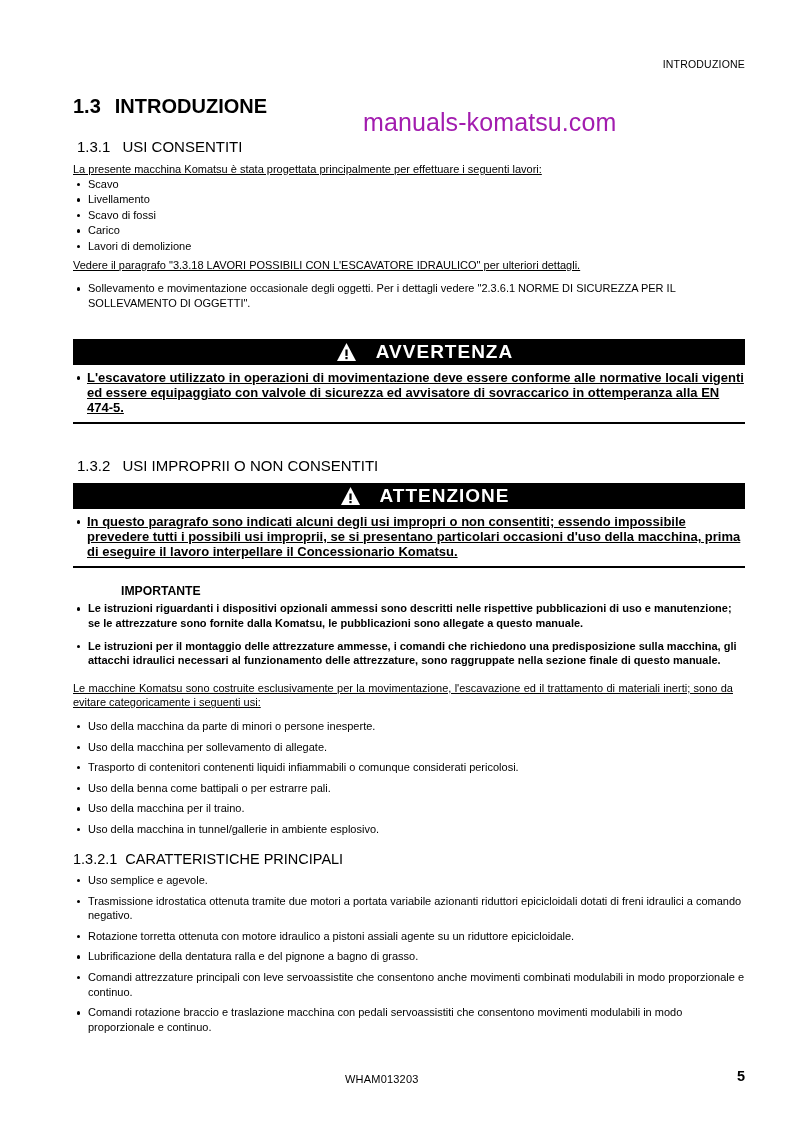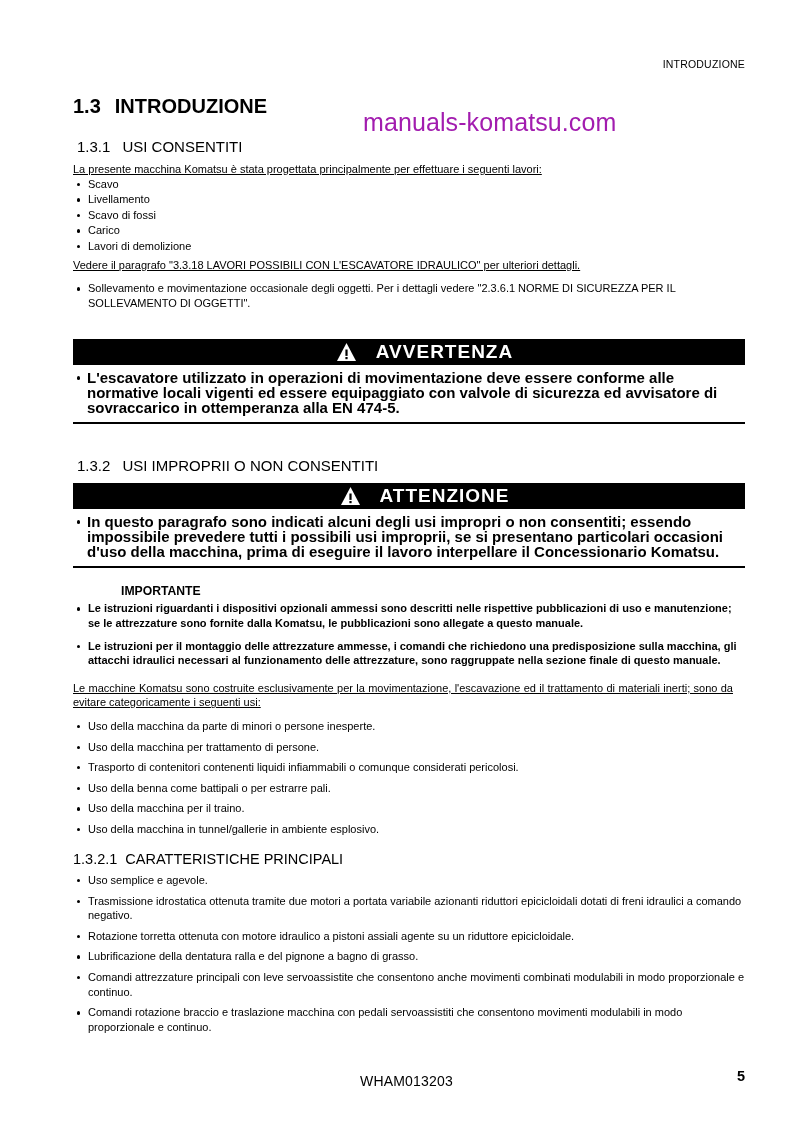--- a/index.html
+++ b/index.html
@@ -131,24 +131,25 @@
     font-weight: bold;
     letter-spacing: 1.0px;
     line-height: 1;
     position: relative;
     top: -0.5px;
   }
   .alert-body {
     padding: 5px 0 0 0;
   }
   .alert-body ul.plain > li {
-    font-size: 15px;
+    font-size: 13px;
     font-weight: bold;
     line-height: 15px;
     padding-left: 14px;
+    text-decoration: underline;
   }
   .alert-body ul.plain > li .dot { top: 6px; }
   .alert-rule {
     border: none;
     border-top: 2.2px solid #000;
     margin: 7px 0 0 0;
     height: 0;
   }
 
   .bold-li > li { font-weight: bold; }
@@ -157,23 +158,23 @@
     font-size: 12.2px;
     font-weight: bold;
     line-height: 15px;
     margin: 0 0 2px 0;
     padding-left: 48px;
   }
 
   
   .footer-code {
     position: absolute;
-    left: 360px;
+    left: 345px;
     top: 1073px;
-    font-size: 14px;
+    font-size: 11px;
     letter-spacing: 0.2px;
   }
   .footer-page {
     position: absolute;
     right: 48px;
     top: 1068px;
     font-size: 14.5px;
     font-weight: bold;
   }
 
@@ -265,21 +266,21 @@
       <li><span class="dot"></span><span>Le istruzioni riguardanti i dispositivi opzionali ammessi sono descritti nelle rispettive pubblicazioni di uso e manutenzione; se le attrezzature sono fornite dalla Komatsu, le pubblicazioni sono allegate a questo manuale.</span></li>
       <li><span class="dot"></span><span>Le istruzioni per il montaggio delle attrezzature ammesse, i comandi che richiedono una predisposizione sulla macchina, gli attacchi idraulici necessari al funzionamento delle attrezzature, sono raggruppate nella sezione finale di questo manuale.</span></li>
     </ul>
 
     <div class="gap-xs"></div>
 
     <p class="body">Le macchine Komatsu sono costruite esclusivamente per la movimentazione, l'escavazione ed il trattamento di materiali inerti; sono da evitare categoricamente i seguenti usi:</p>
 
     <ul class="plain spaced-sm" style="margin-top:9px;">
       <li><span class="dot"></span><span>Uso della macchina da parte di minori o persone inesperte.</span></li>
-      <li><span class="dot"></span><span>Uso della macchina per trattamento di persone.</span></li>
+      <li><span class="dot"></span><span>Uso della macchina per sollevamento di allegate.</span></li>
       <li><span class="dot"></span><span>Trasporto di contenitori contenenti liquidi infiammabili o comunque considerati pericolosi.</span></li>
       <li><span class="dot"></span><span>Uso della benna come battipali o per estrarre pali.</span></li>
       <li><span class="dot"></span><span>Uso della macchina per il traino.</span></li>
       <li><span class="dot"></span><span>Uso della macchina in tunnel/gallerie in ambiente esplosivo.</span></li>
     </ul>
 
     
     <h3 class="subsub" style="margin-top:16px;"><span class="num">1.3.2.1</span><span>CARATTERISTICHE PRINCIPALI</span></h3>
 
     <ul class="plain spaced-sm">

